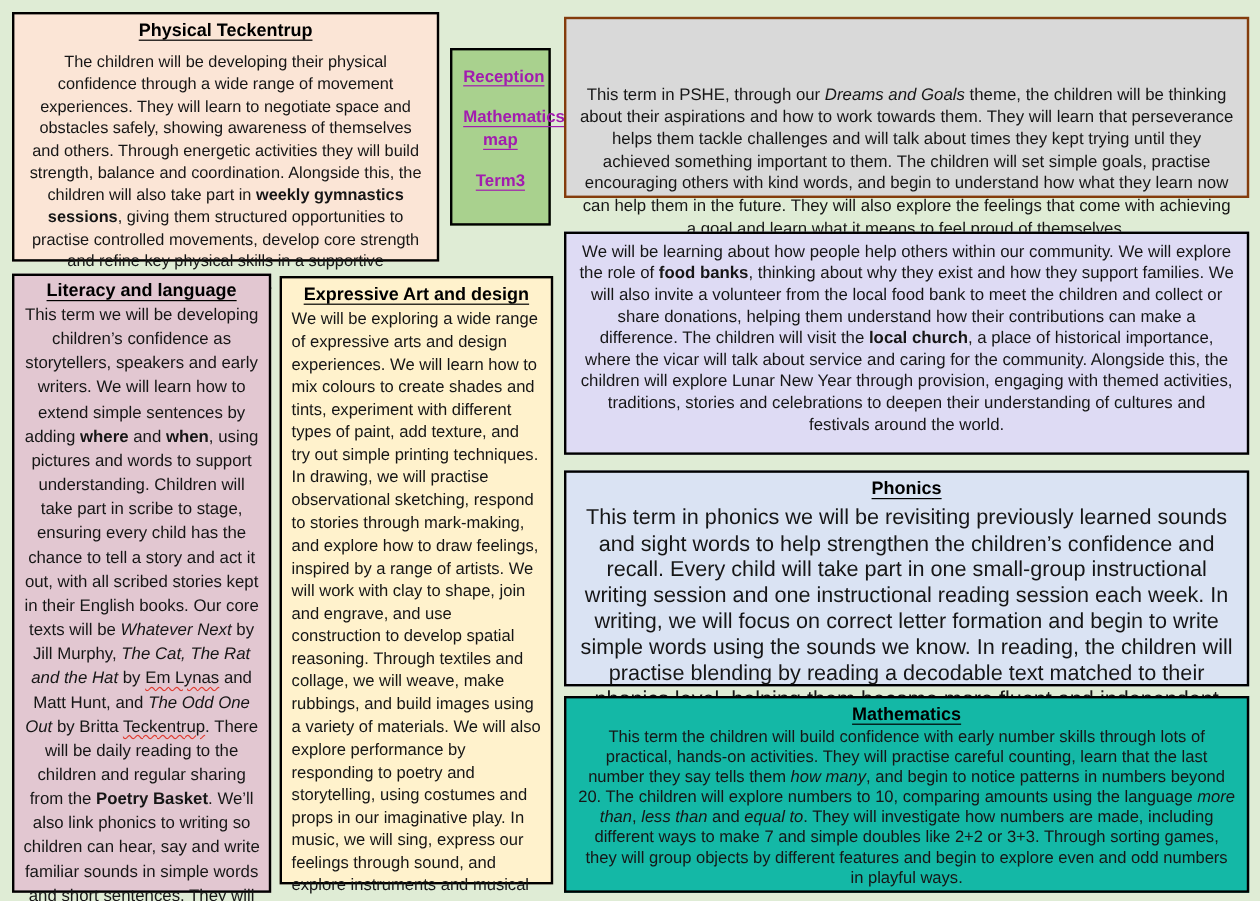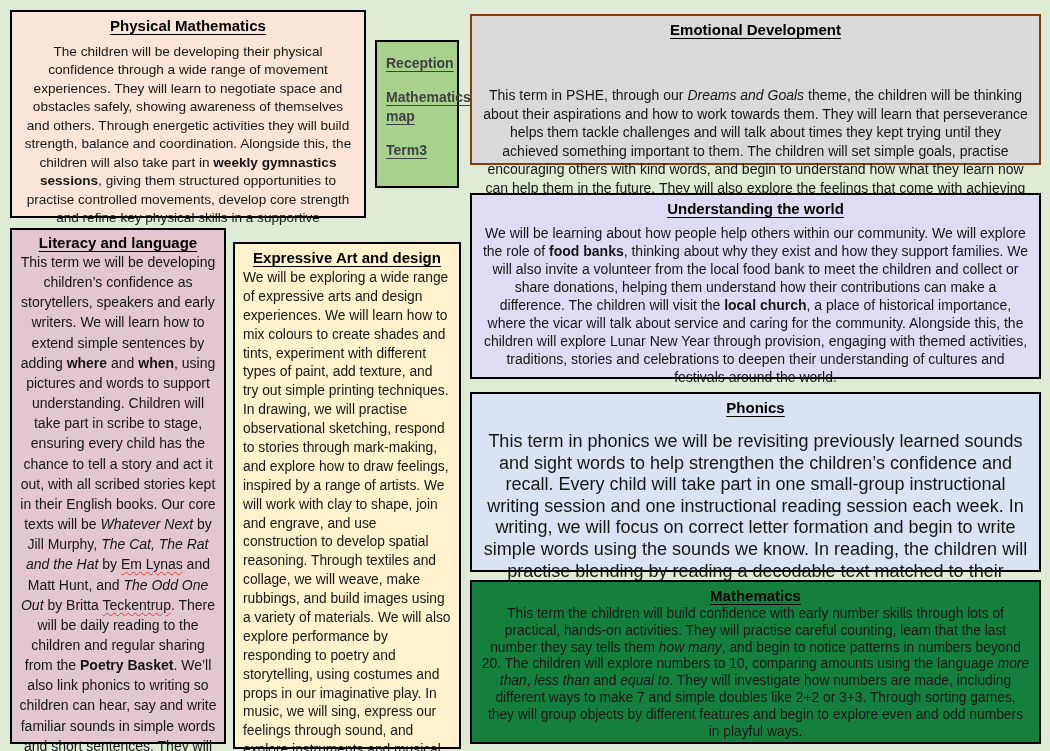--- a/index.html
+++ b/index.html
@@ -33,81 +33,79 @@
   .i{font-style:italic;}
   .sq{text-decoration:underline wavy #e03c31 1px;text-underline-offset:2px;}
 
   
   #physical{left:10px;top:10px;width:356px;height:208px;}
   #physical .title{margin-bottom:9px;}
   #physical .body{font-size:13.6px;line-height:1.36;}
 
   #reception{left:375px;top:40px;width:84px;height:148px;padding-top:12px;}
   .rline{
-    font-size:14px;font-weight:bold;text-align:left;
+    font-size:14px;font-weight:bold;text-align:center;
     text-decoration:underline;text-underline-offset:3px;
-    margin-bottom:14px;line-height:1.4;color:#404040;
+    margin-bottom:14px;line-height:1.4;color:#a21caf;
   }
 
   #emotional{left:470px;top:14px;width:571px;height:151px;}
   #emotional .title{margin-bottom:8px;}
   #emotional .body{font-size:14px;line-height:1.33;margin-top:48px;}
 
   #understanding{left:470px;top:193px;width:571px;height:186px;}
   #understanding .title{margin-bottom:7px;}
   #understanding .body{font-size:14px;line-height:1.29;}
 
   #phonics{left:470px;top:392px;width:571px;height:180px;}
-  #phonics .title{margin-bottom:15px;}
+  #phonics .title{margin-bottom:5px;}
   #phonics .body{font-size:18px;line-height:1.2;}
 
   #mathematics{left:470px;top:580px;width:571px;height:164px;}
   #mathematics .title{margin-bottom:2px;}
   #mathematics .body{font-size:13.8px;line-height:1.22;}
 
   #literacy{left:10px;top:228px;width:216px;height:516px;padding:4px 7px;}
   #literacy .title{margin-bottom:1px;}
   #literacy .body{font-size:14px;line-height:1.44;}
 
-  #expressive{left:233px;top:242px;width:228px;height:507px;padding:5px 8px;}
+  #expressive{left:233px;top:230px;width:228px;height:507px;padding:5px 8px;}
   #expressive .title{margin-bottom:3px;}
   #expressive .body{font-size:13.8px;line-height:1.37;}
 </style>
 </head>
 <body>
 
 <div id="canvas" style="background: rgb(223, 236, 213);">
 
   <section id="physical" class="box" style="background: rgb(251, 229, 214); border-color: rgb(0, 0, 0);">
-    <h2 class="title">Physical Mathematics</h2>
+    <h2 class="title">Physical Teckentrup</h2>
     <p class="body center"><span>The children will be developing their physical confidence through a wide range of movement experiences. They will learn to negotiate space and obstacles safely, showing awareness of themselves and others. Through energetic activities they will build strength, balance and coordination. Alongside this, the children will also take part in </span><span class="b">weekly gymnastics sessions</span><span>, giving them structured opportunities to practise controlled movements, develop core strength and refine key physical skills in a supportive environment.</span></p>
   </section>
 
   <aside id="reception" class="box" style="background: rgb(169, 209, 142); border-color: rgb(0, 0, 0);">
     <div class="rline">Reception</div>
     <div class="rline">Mathematics map</div>
     <div class="rline">Term3</div>
   </aside>
 
   <section id="emotional" class="box" style="background: rgb(217, 217, 217); border-color: rgb(132, 60, 12);">
-    <h2 class="title">Emotional Development</h2>
     <p class="body center"><span>This term in PSHE, through our </span><span class="i">Dreams and Goals</span><span> theme, the children will be thinking about their aspirations and how to work towards them. They will learn that perseverance helps them tackle challenges and will talk about times they kept trying until they achieved something important to them. The children will set simple goals, practise encouraging others with kind words, and begin to understand how what they learn now can help them in the future. They will also explore the feelings that come with achieving a goal and learn what it means to feel proud of themselves.</span></p>
   </section>
 
   <section id="understanding" class="box" style="background: rgb(222, 219, 244); border-color: rgb(0, 0, 0);">
-    <h2 class="title">Understanding the world</h2>
     <p class="body center"><span>We will be learning about how people help others within our community. We will explore the role of </span><span class="b">food banks</span><span>, thinking about why they exist and how they support families. We will also invite a volunteer from the local food bank to meet the children and collect or share donations, helping them understand how their contributions can make a difference. The children will visit the </span><span class="b">local church</span><span>, a place of historical importance, where the vicar will talk about service and caring for the community. Alongside this, the children will explore Lunar New Year through provision, engaging with themed activities, traditions, stories and celebrations to deepen their understanding of cultures and festivals around the world.</span></p>
   </section>
 
   <section id="phonics" class="box" style="background: rgb(218, 227, 243); border-color: rgb(0, 0, 0);">
     <h2 class="title">Phonics</h2>
     <p class="body center"><span>This term in phonics we will be revisiting previously learned sounds and sight words to help strengthen the children’s confidence and recall. Every child will take part in one small-group instructional writing session and one instructional reading session each week. In writing, we will focus on correct letter formation and begin to write simple words using the sounds we know. In reading, the children will practise blending by reading a decodable text matched to their phonics level, helping them become more fluent and independent readers. Within the children’s busy learning time there will be lots of opportunities for them to practice their reading and writing freely in a fun playful way.</span></p>
   </section>
 
-  <section id="mathematics" class="box" style="background: #15803d; border-color: rgb(0, 0, 0);">
+  <section id="mathematics" class="box" style="background: #14b8a6; border-color: rgb(0, 0, 0);">
     <h2 class="title">Mathematics</h2>
     <p class="body center"><span>This term the children will build confidence with early number skills through lots of practical, hands-on activities. They will practise careful counting, learn that the last number they say tells them </span><span class="i">how many</span><span>, and begin to notice patterns in numbers beyond 20. The children will explore numbers to 10, comparing amounts using the language </span><span class="i">more than</span><span>, </span><span class="i">less than</span><span> and </span><span class="i">equal to</span><span>. They will investigate how numbers are made, including different ways to make 7 and simple doubles like 2+2 or 3+3. Through sorting games, they will group objects by different features and begin to explore even and odd numbers in playful ways.</span></p>
   </section>
 
   <section id="literacy" class="box" style="background: rgb(226, 199, 209); border-color: rgb(0, 0, 0);">
     <h2 class="title">Literacy and language</h2>
     <p class="body center"><span>This term we will be developing children’s confidence as storytellers, speakers and early writers. We will learn how to extend simple sentences by adding </span><span class="b">where</span><span> and </span><span class="b">when</span><span>, using pictures and words to support understanding. Children will take part in scribe to stage, ensuring every child has the chance to tell a story and act it out, with all scribed stories kept in their English books. Our core texts will be </span><span class="i">Whatever Next</span><span> by Jill Murphy, </span><span class="i">The Cat, The Rat and the Hat</span><span> by </span><span class="sq">Em Lynas</span><span> and Matt Hunt, and </span><span class="i">The Odd One Out</span><span> by Britta </span><span class="sq">Teckentrup</span><span>. There will be daily reading to the children and regular sharing from the </span><span class="b">Poetry Basket</span><span>. We’ll also link phonics to writing so children can hear, say and write familiar sounds in simple words and short sentences. They will practise forming letters correctly and build confidence using pencils and a range of mark-making tools.</span></p>
   </section>
 
   <section id="expressive" class="box" style="background: rgb(255, 242, 204); border-color: rgb(0, 0, 0);">

